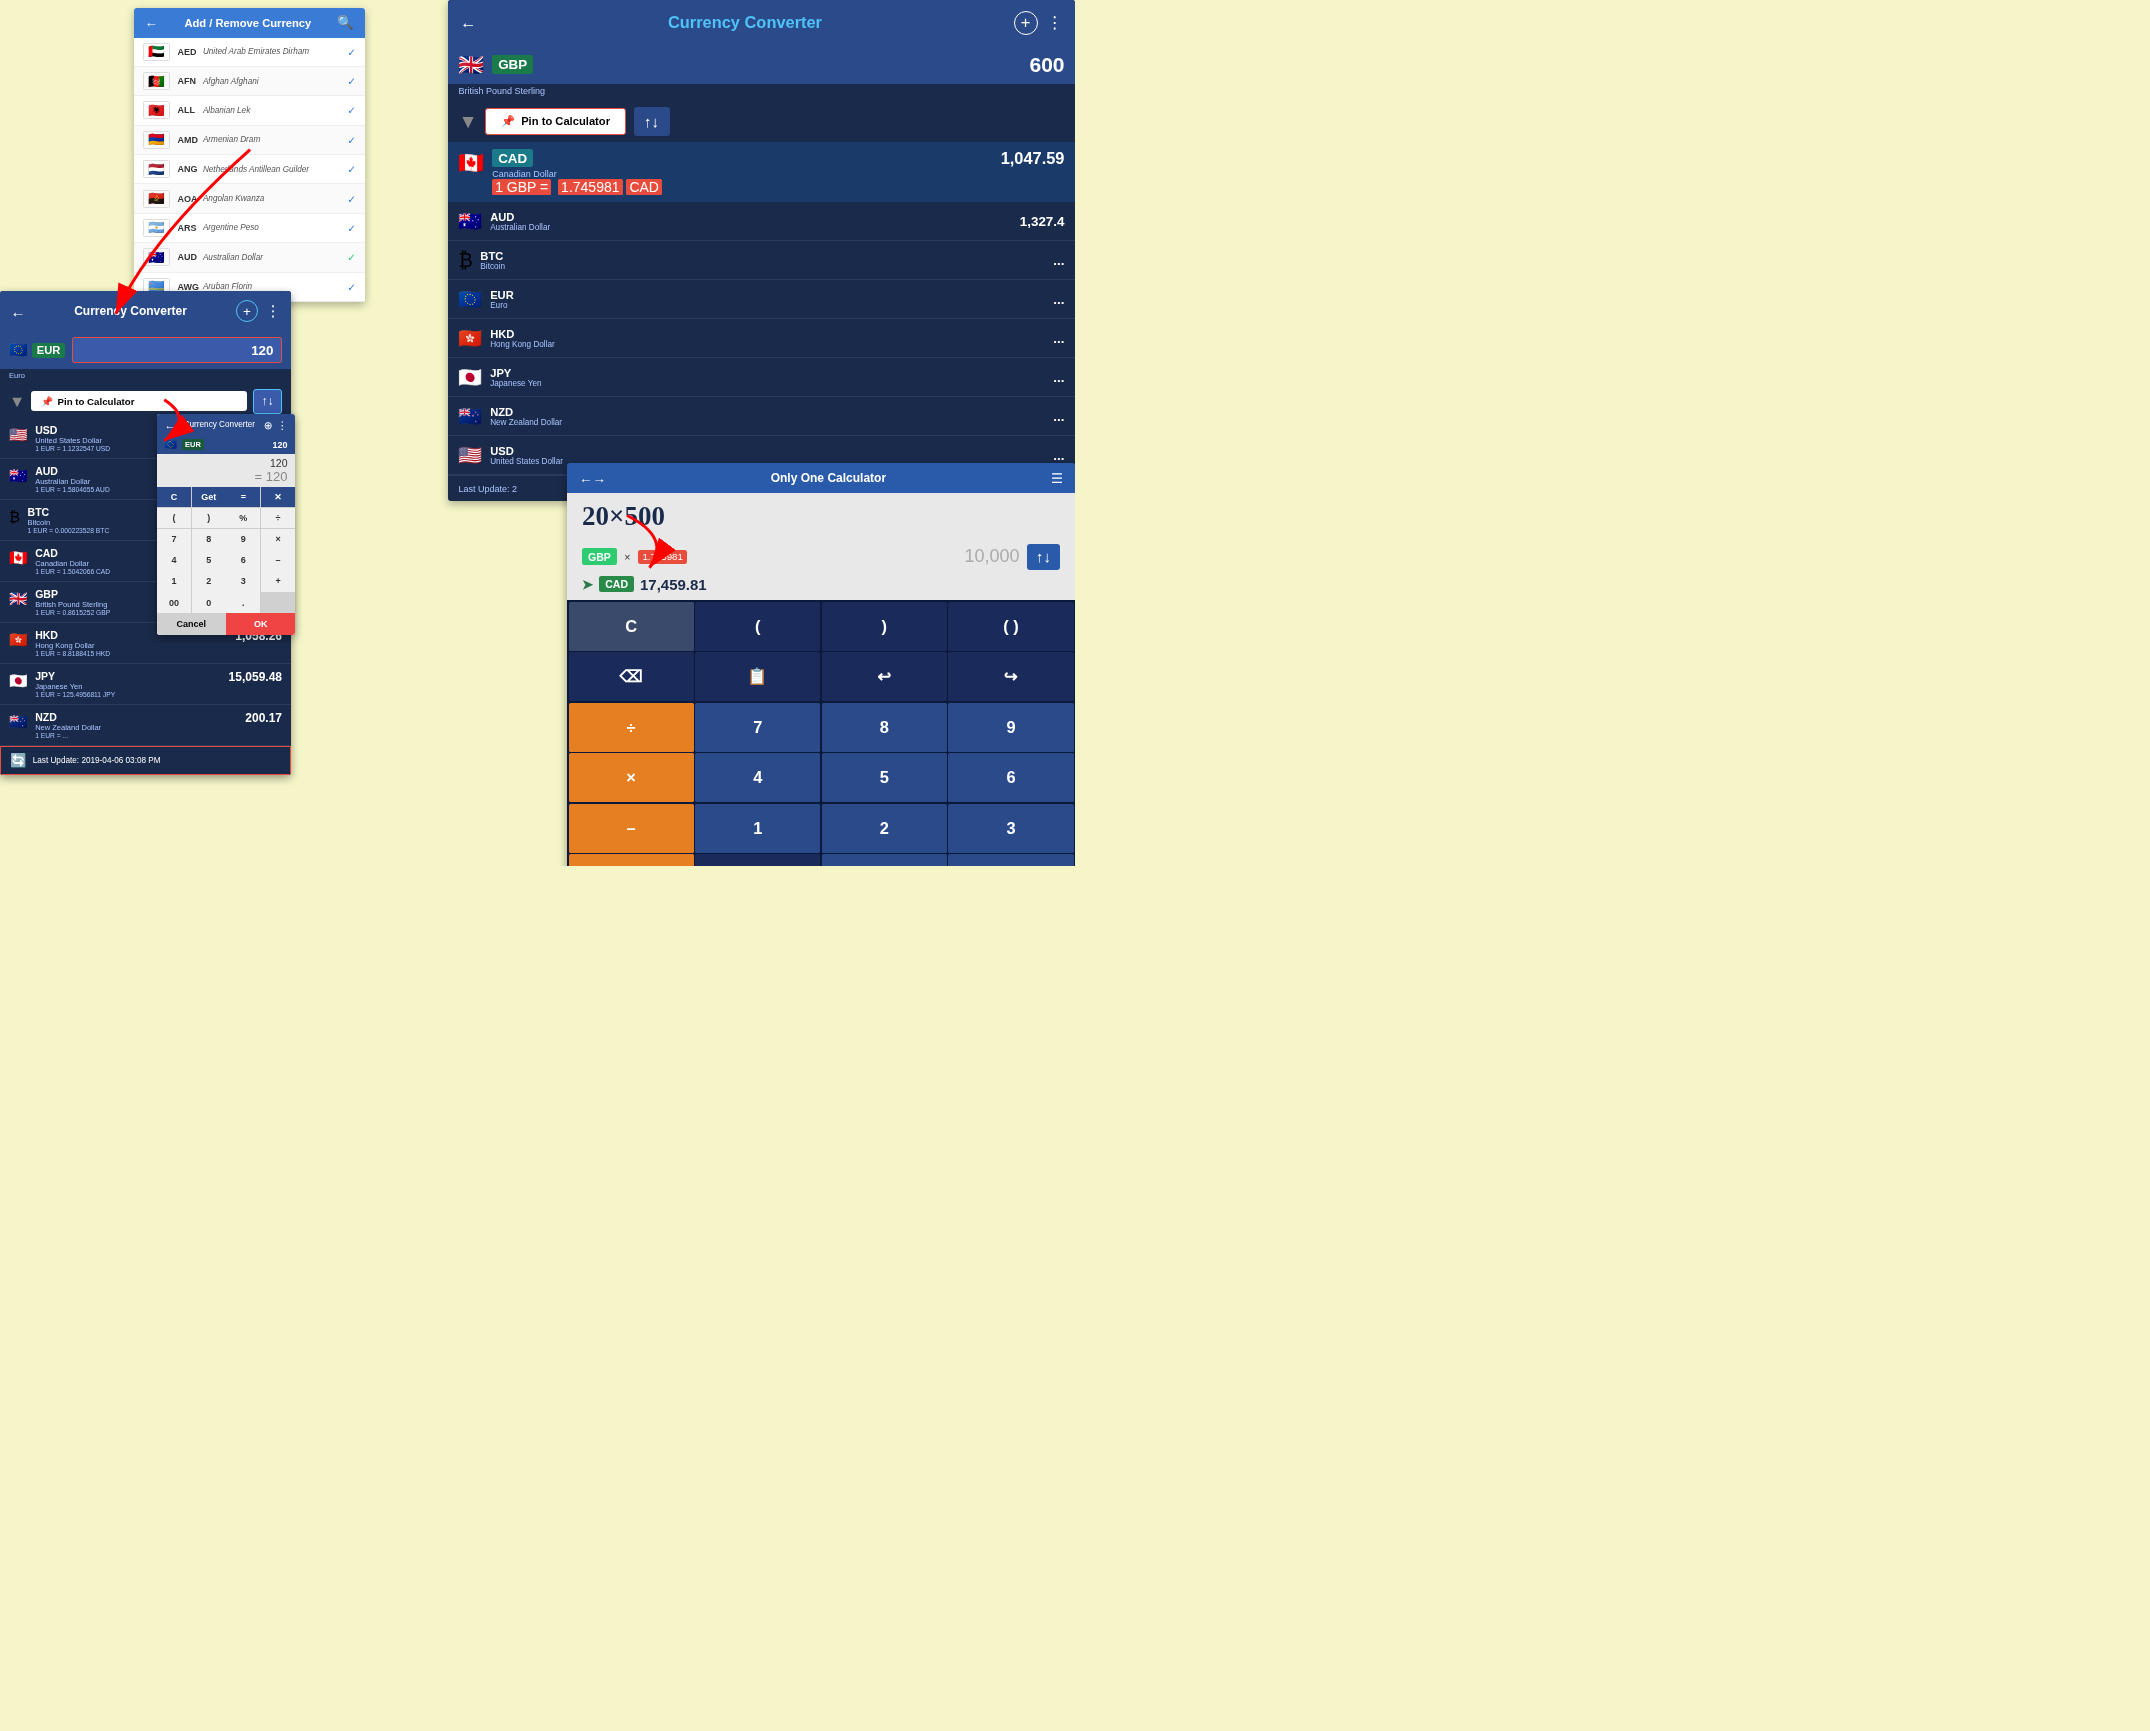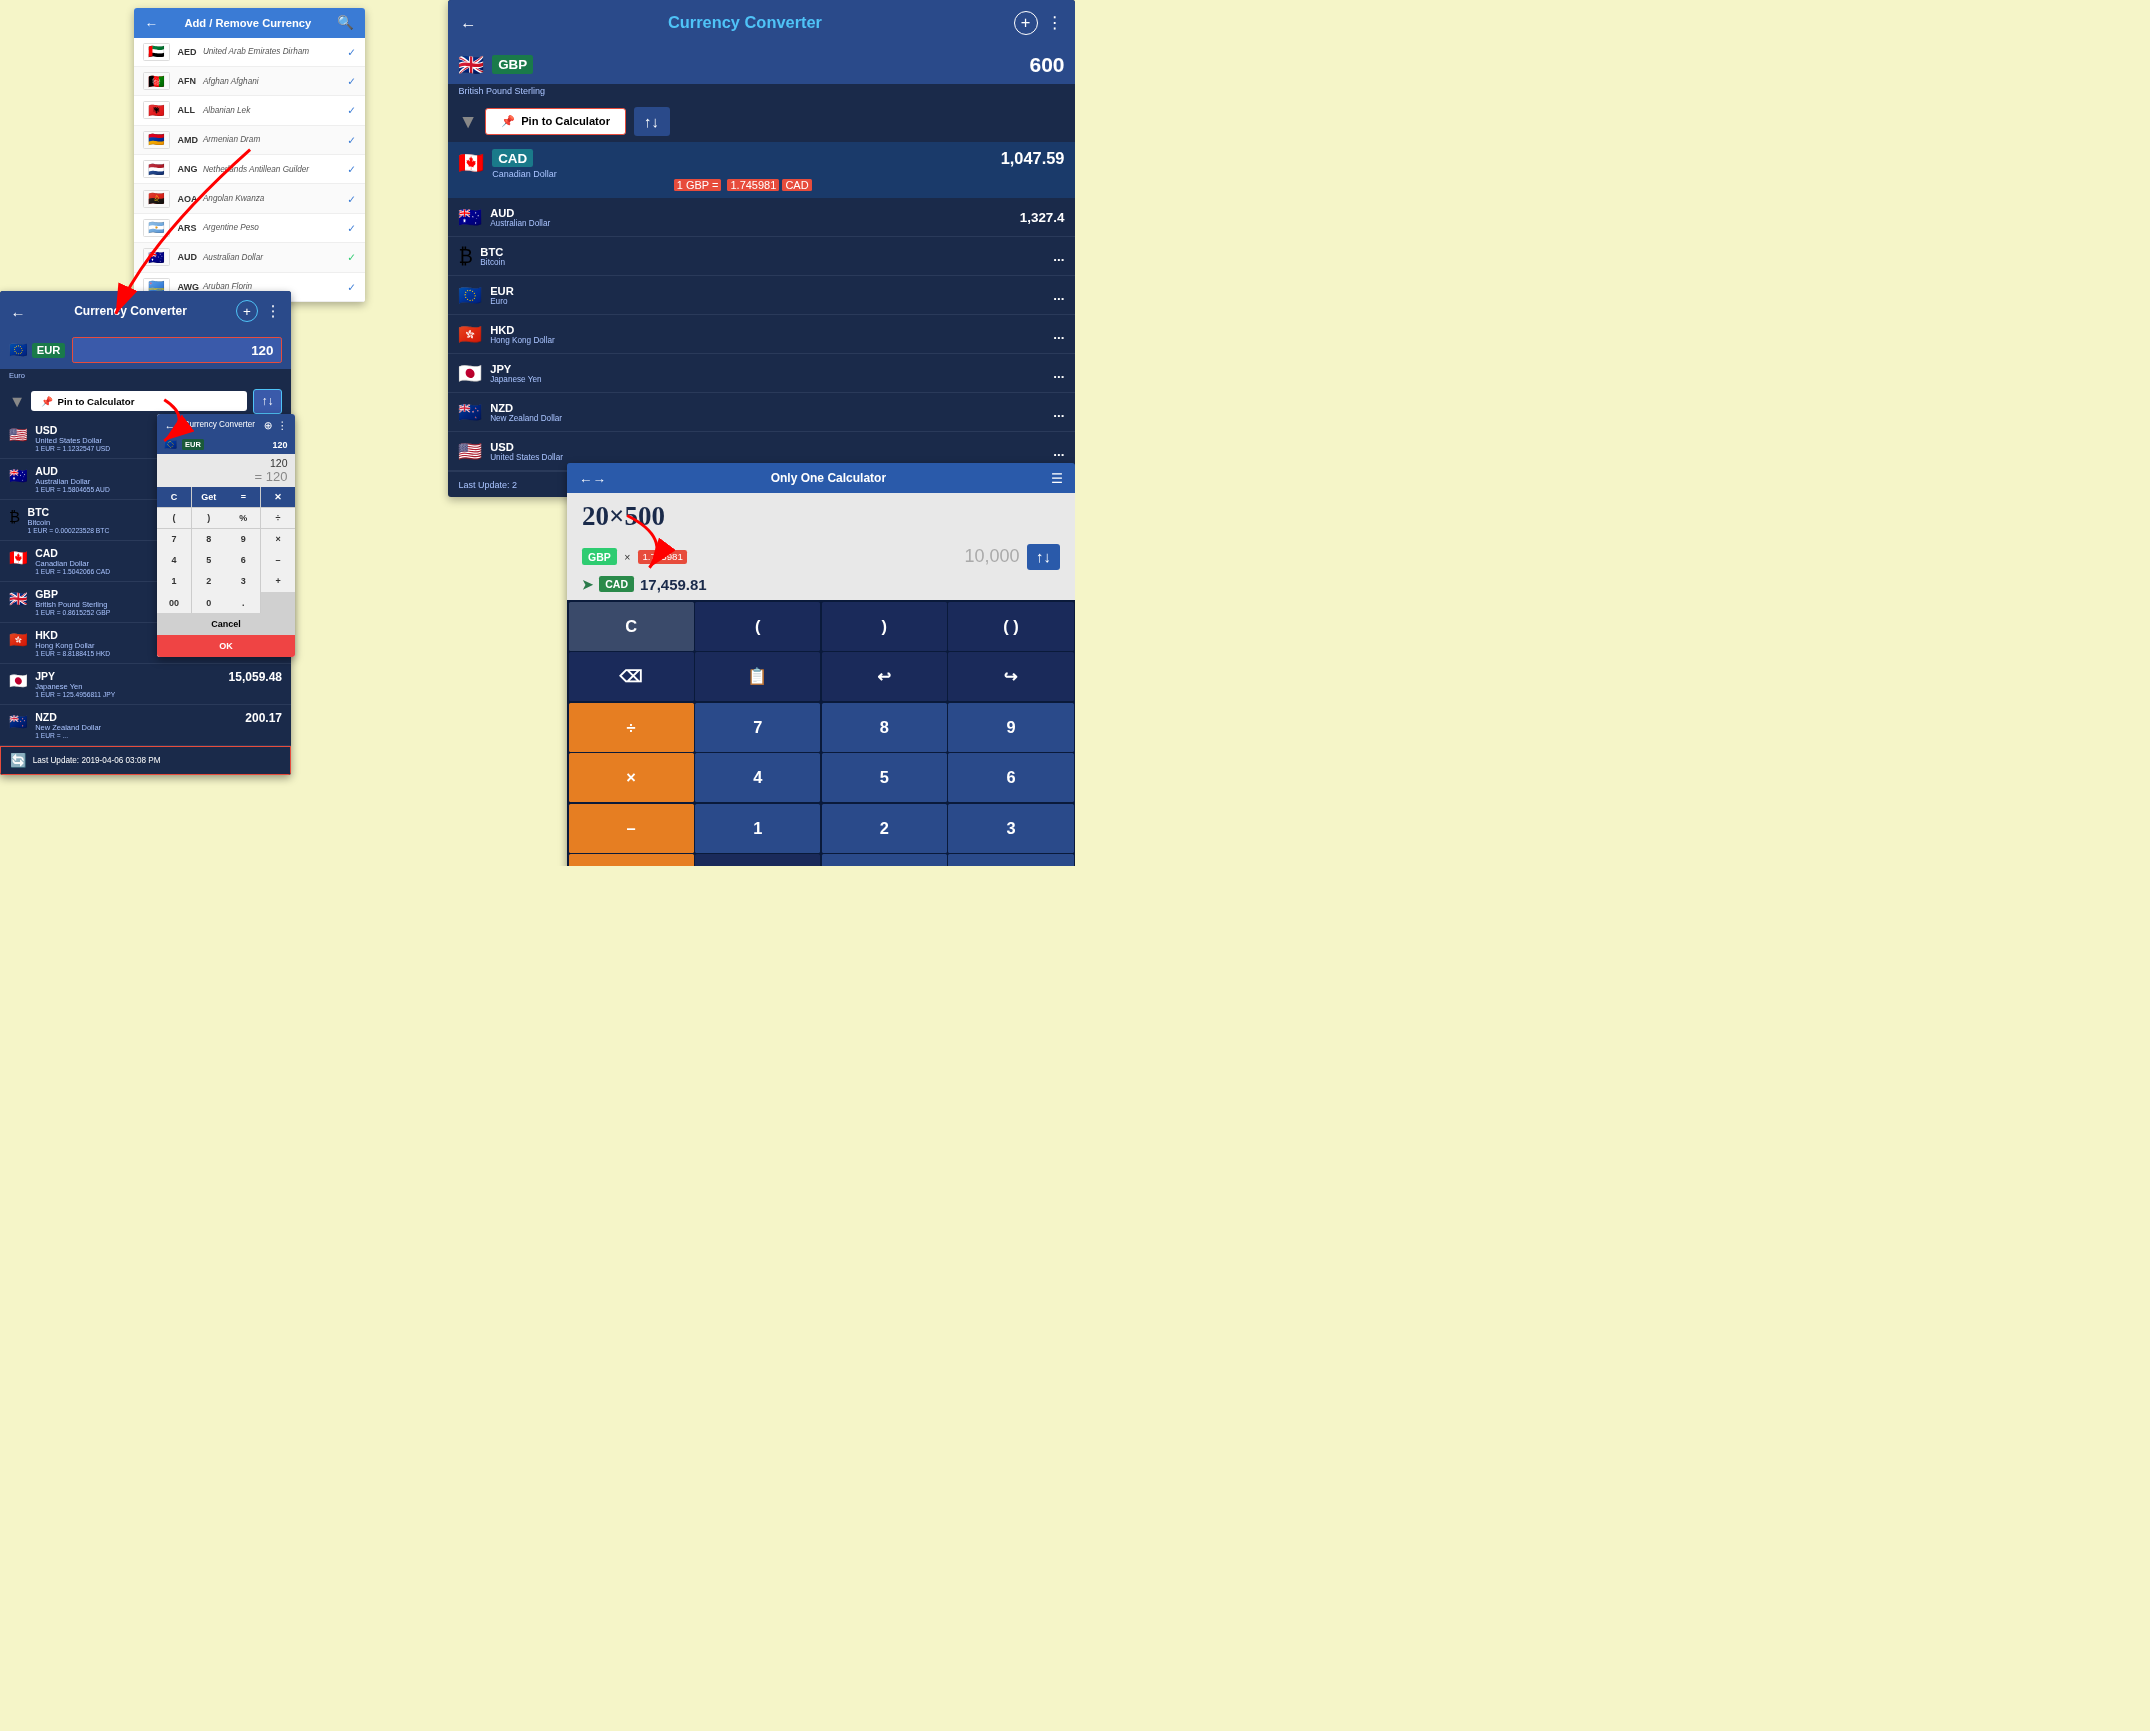--- a/index.html
+++ b/index.html
@@ -271,21 +271,21 @@
       font-size: 9px;
       text-align: center;
       cursor: pointer;
       font-weight: bold;
       color: #333;
     }
     .mini-calc-btn.blue { background: #2a4a8a; color: white; }
     .mini-calc-btn.gray { background: #d0d0d0; }
     .mini-calc-footer {
       display: grid;
-      grid-template-columns: 1fr;
+      grid-template-columns: 1fr 1fr;
       gap: 0.7px;
       background: #ccc;
     }
     .mini-calc-footer-btn {
       background: #d0d0d0;
       border: none;
       padding: 6px;
       font-size: 9px;
       font-weight: bold;
       cursor: pointer;
@@ -388,21 +388,21 @@
     .right-cad-code {
       background: #1a7a8a;
       color: white;
       font-weight: bold;
       font-size: 13.4px;
       padding: 1.5px 6px;
       border-radius: 2.2px;
       display: inline-block;
     }
     .right-cad-name { color: #aac4ff; font-size: 9px; margin-top: 1.5px; }
-    .right-cad-rate { color: #aac4ff; font-size: 11px; text-align: center; }
+    .right-cad-rate { color: #aac4ff; font-size: 14px; }
     .right-cad-rate span {
       background: #e74c3c;
       color: white;
       padding: 0 3px;
       border-radius: 1.5px;
     }
     .right-cad-value { color: white; font-size: 16.4px; font-weight: bold; text-align: right; }
     .right-converted-list { background: #1a2a4a; }
     .right-conv-row {
       display: flex;

